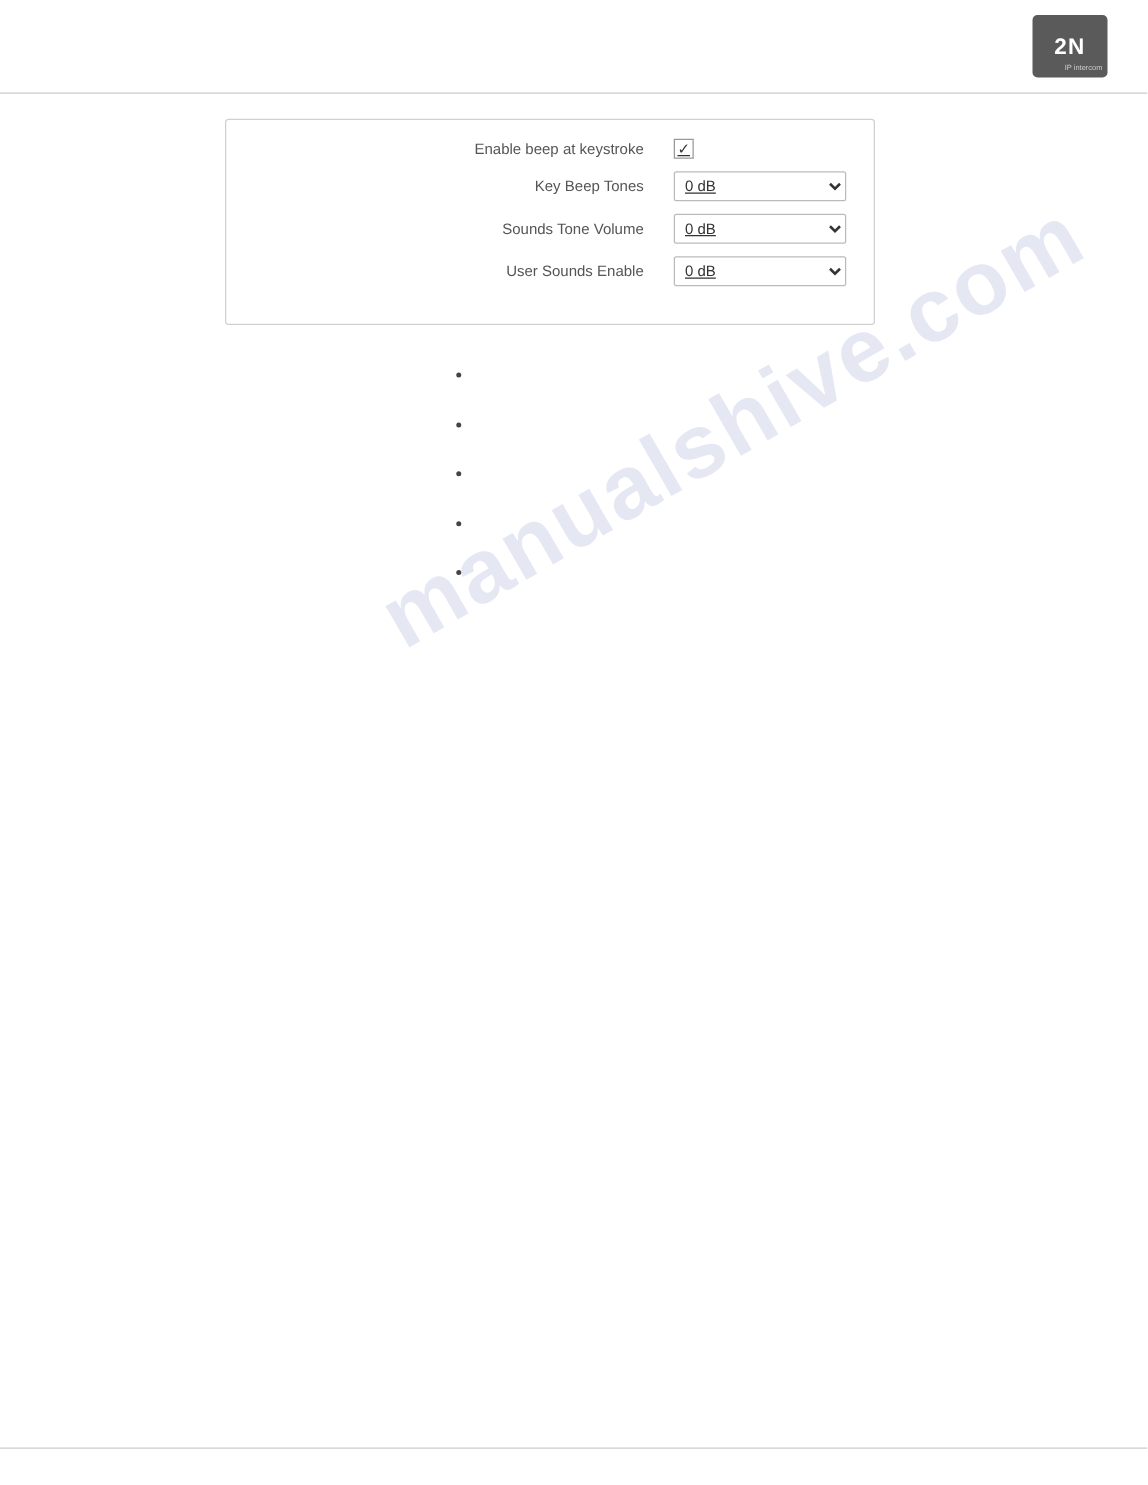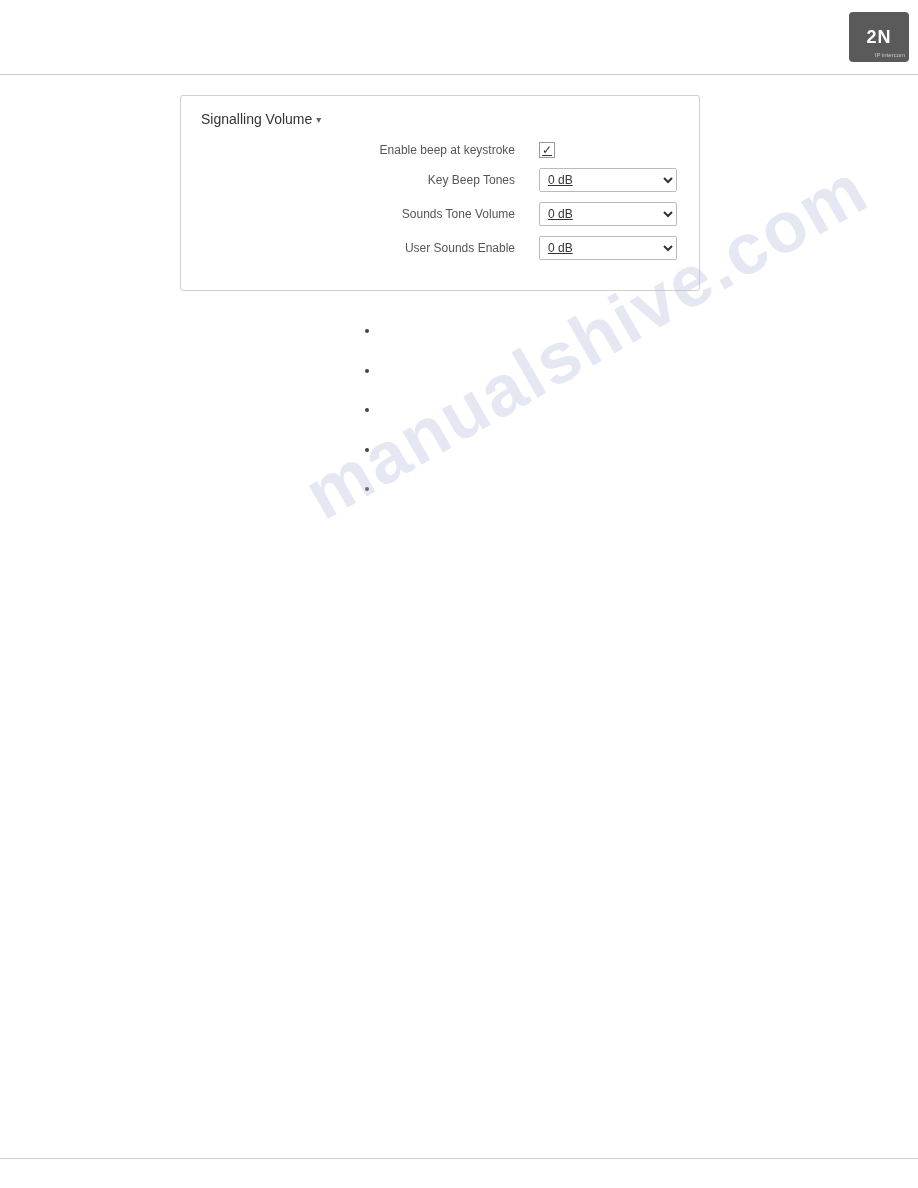--- a/index.html
+++ b/index.html
@@ -20,21 +20,21 @@
 
     
     .top-bar {
       width: 100%;
       height: 75px;
       background: #ffffff;
       border-bottom: 1px solid #ccc;
       display: flex;
       align-items: center;
       justify-content: flex-end;
-      padding-right: 9px;
+      padding-right: 32px;
     }
 
     .logo-box {
       width: 60px;
       height: 50px;
       background: #5a5a5a;
       display: flex;
       align-items: center;
       justify-content: center;
       border-radius: 4px;
@@ -183,24 +183,20 @@
 <div class="top-bar">
   <div class="logo-box">
     <span class="logo-text">2N</span>
     <span class="logo-sub">IP intercom</span>
   </div>
 </div>
 
 <div class="main-content">
 
   <div class="panel">
-    <div class="panel-title">
-      <span>Signalling Volume</span>
-      <span class="panel-title-arrow">▾</span>
-    </div>
 
     <div class="form-row">
       <span class="form-label">Enable beep at keystroke</span>
       <div class="form-control">
         <div class="checkbox-styled checked"></div>
       </div>
     </div>
 
     <div class="form-row">
       <span class="form-label">Key Beep Tones</span>

